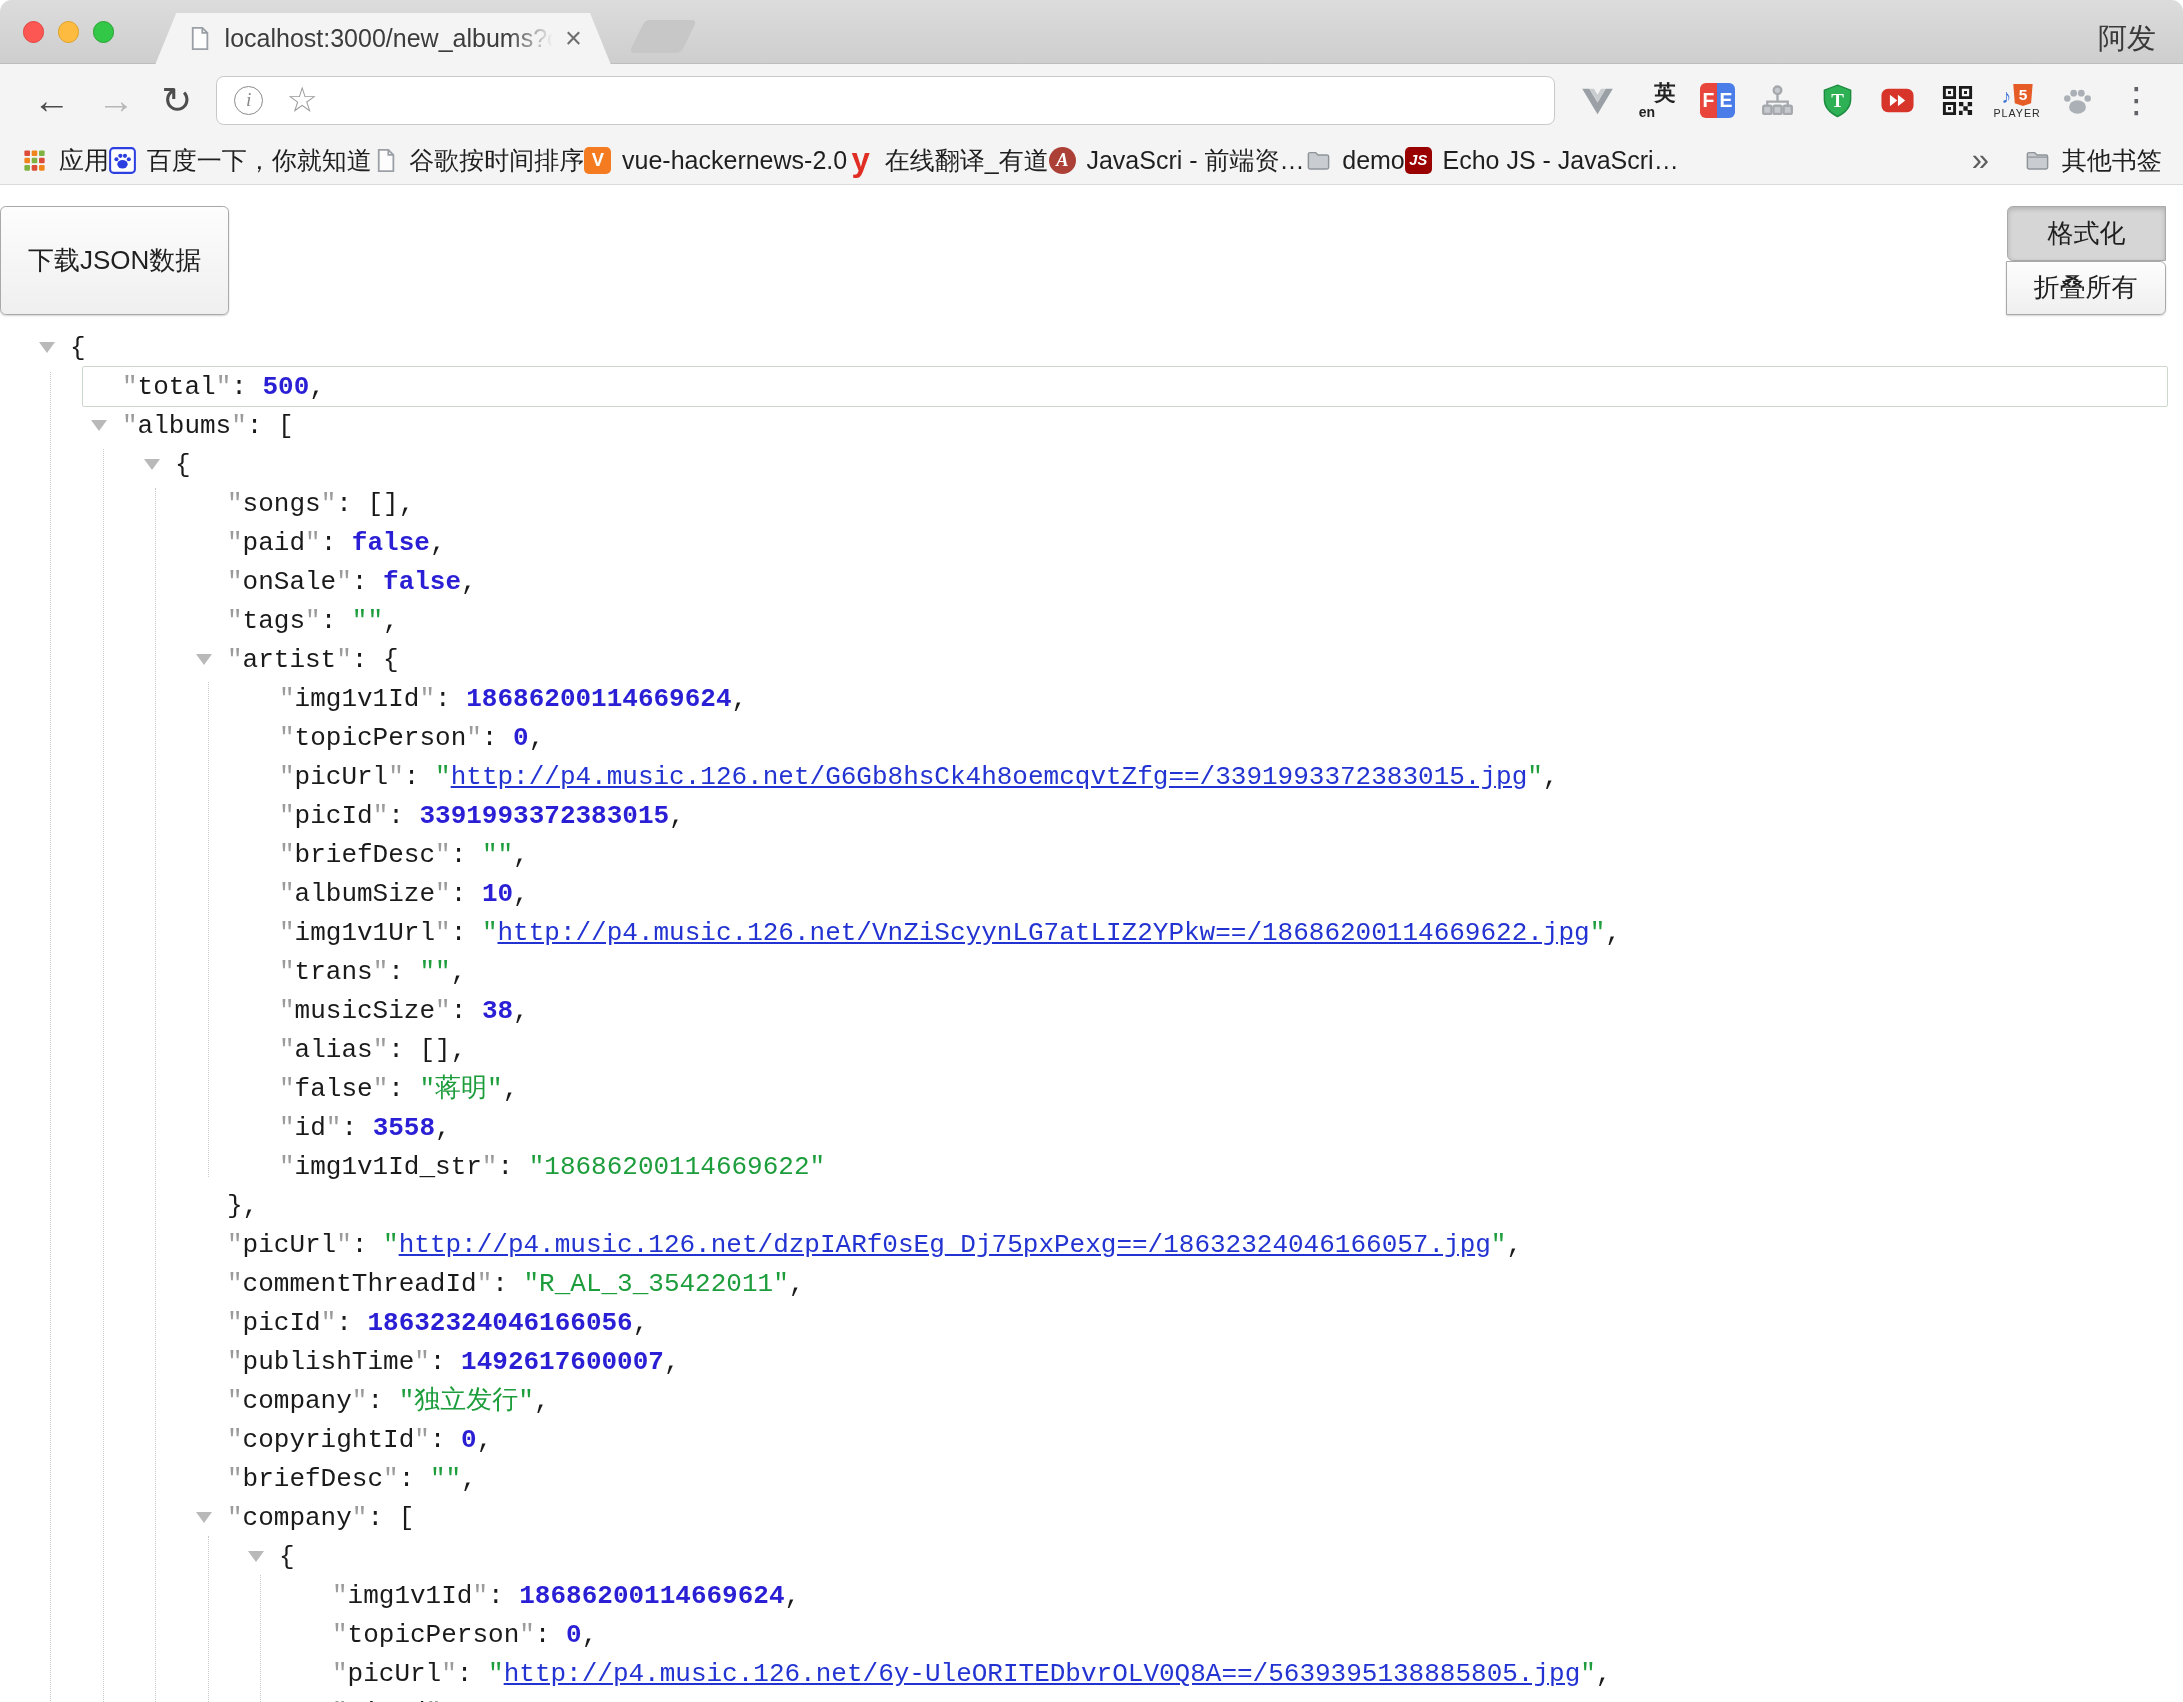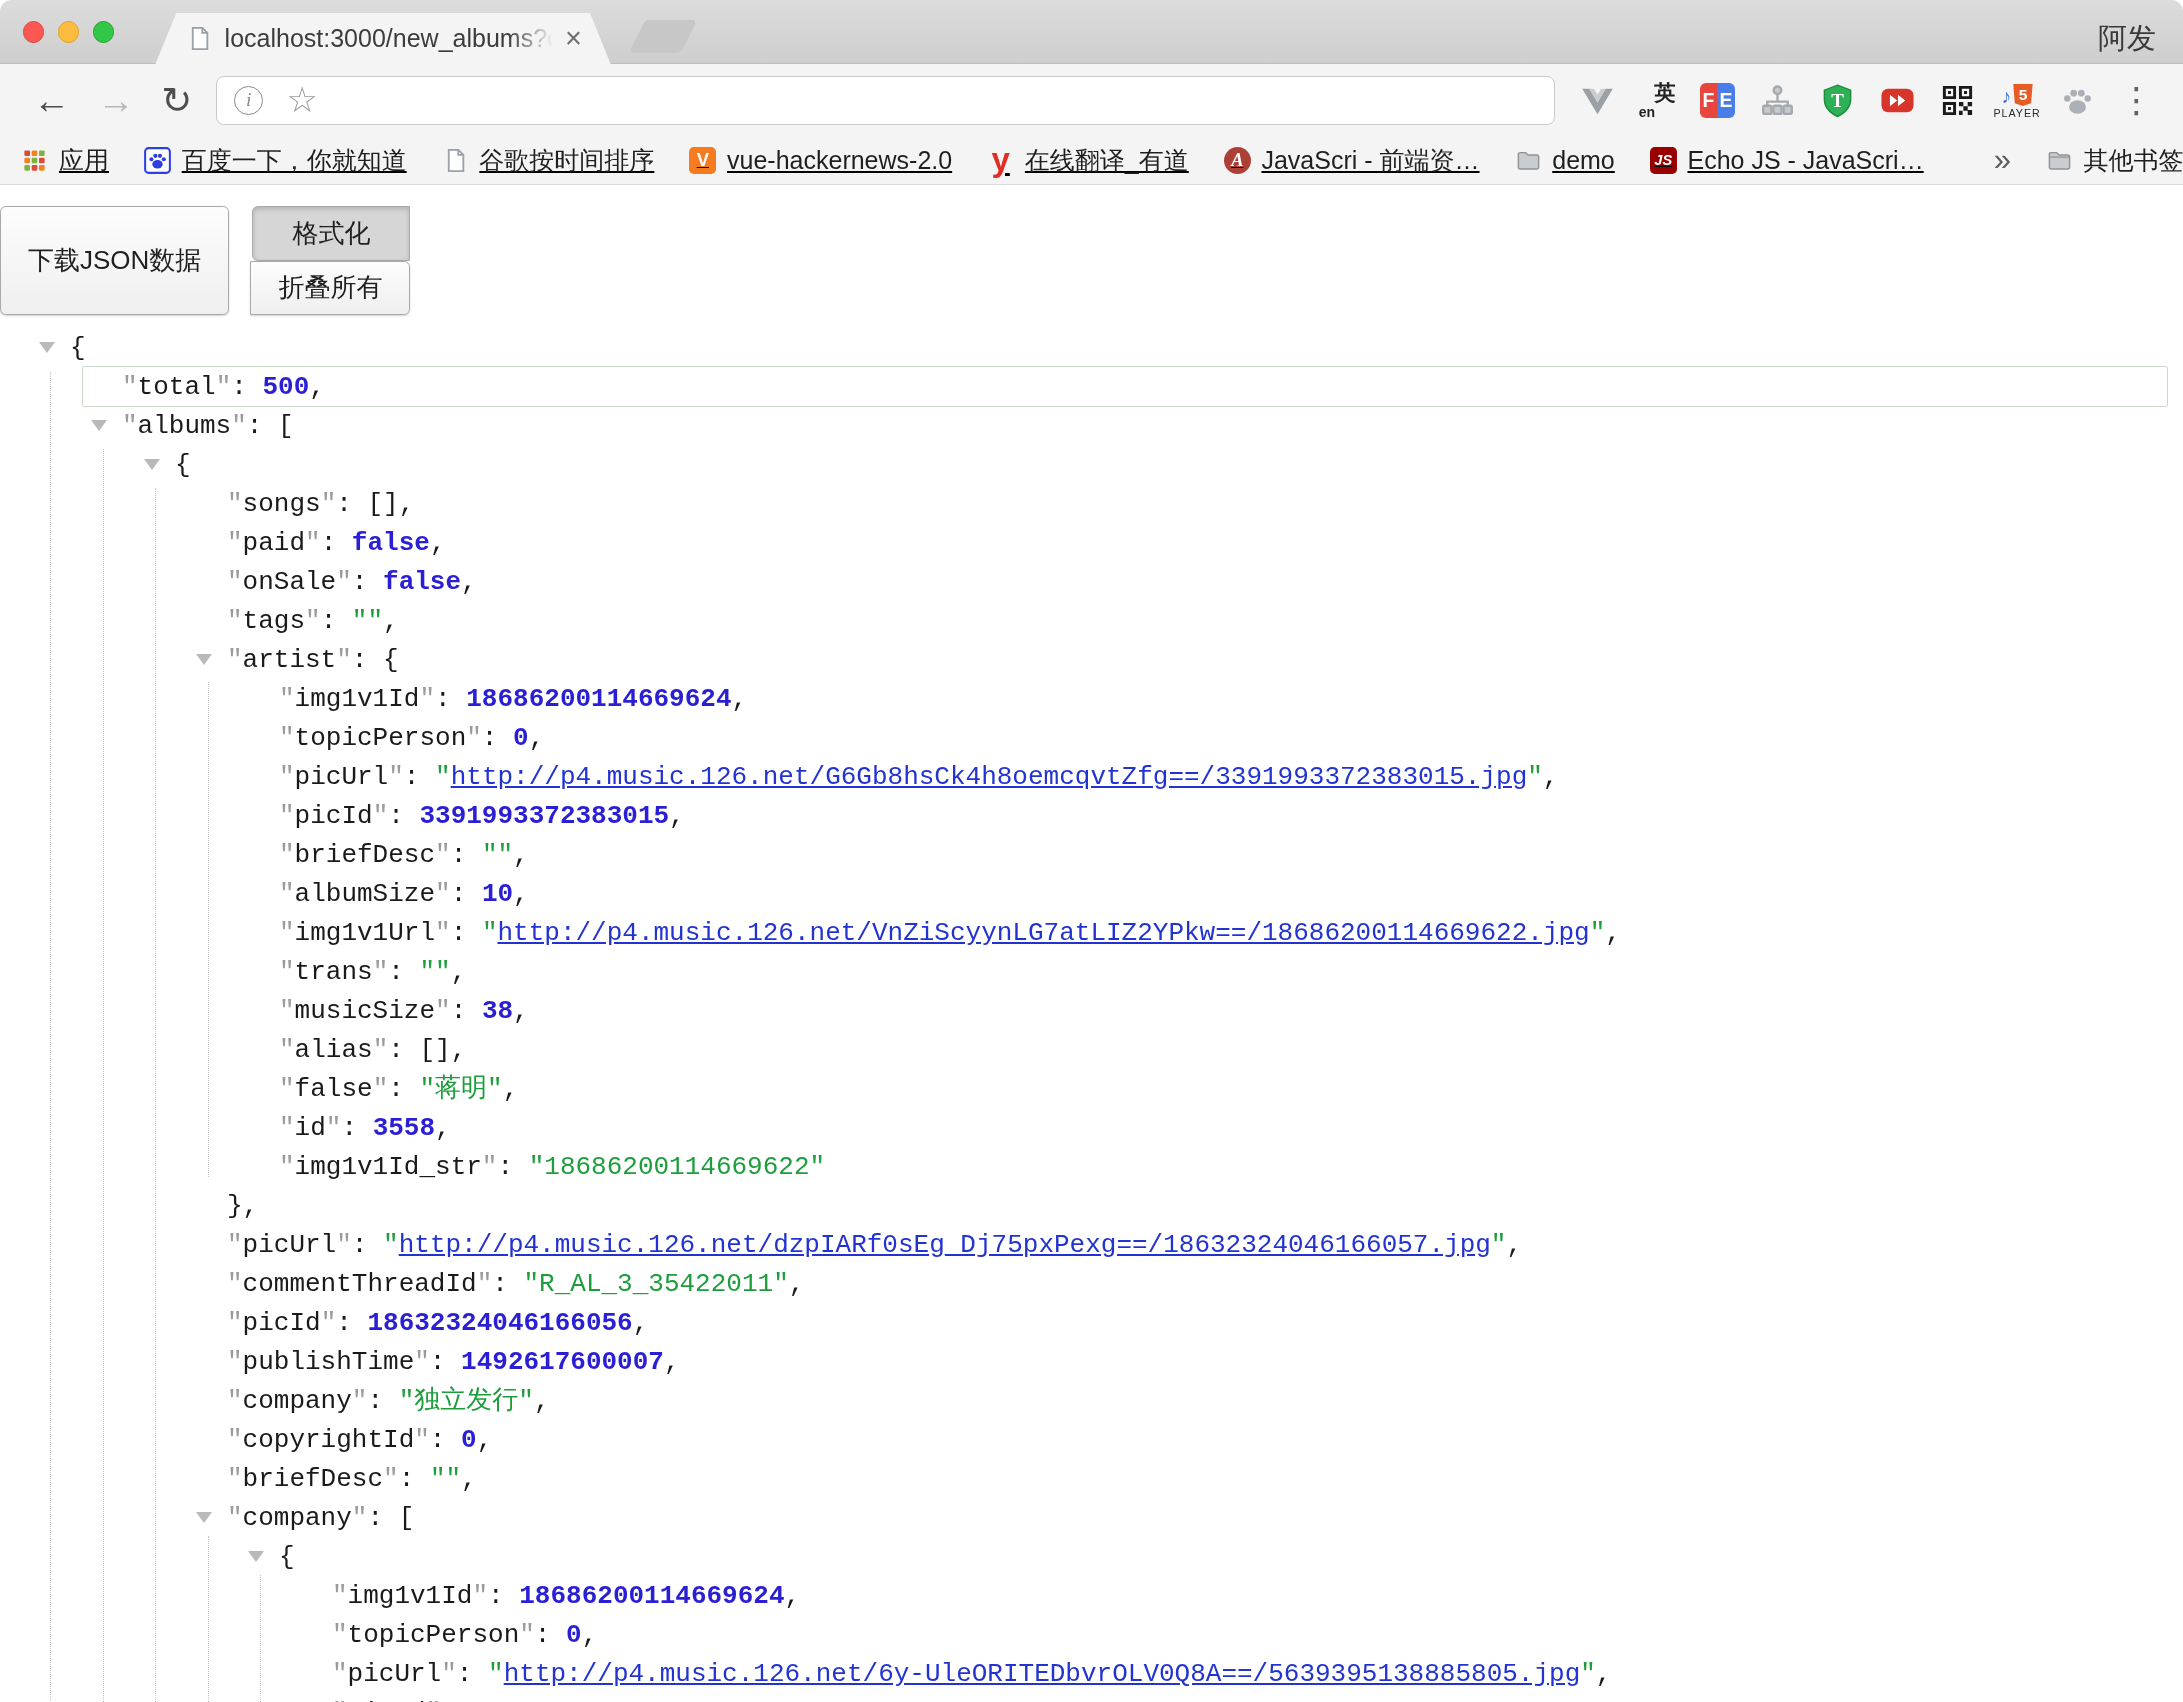--- a/index.html
+++ b/index.html
@@ -64,21 +64,21 @@
                display:flex; align-items:center; padding:0 21.3px; gap:35px; }
   .bm-item { display:flex; align-items:center; gap:10.7px; font-size:25px; color:#1f1f1f; white-space:nowrap; }
   .bm-ic { width:27px; height:27px; flex:none; }
   .bm-box { width:27px; height:27px; border-radius:4.9px; display:flex; align-items:center;
             justify-content:center; color:#fff; font-weight:bold; flex:none; }
   .bm-spacer { flex:1; }
   .bm-chevron { font-size:31px; color:#5f5f5f; }
 
   
   .content { background:#fff; height:1516px; }
-  .actions { display:flex; justify-content:flex-start; align-items:stretch; padding:21.3px 17.5px 0 0; gap:23px; }
+  .actions { display:flex; justify-content:space-between; align-items:stretch; padding:21.3px 17.5px 0 0; gap:23px; }
   .btn { font-size:26px; color:#1f1f1f; background:linear-gradient(#fdfdfd,#efefef);
          border:1.9px solid #a9a9a9; border-radius:5.8px; padding:8.7px 27px;
          box-shadow:0 1px 1.9px rgba(0,0,0,.18); font-family:inherit; }
   .btn-group { display:flex;flex-direction:column; }
   .btn-group .btn { border-radius:0; box-shadow:0 1px 1.9px rgba(0,0,0,.18); }
   .btn-group .btn:first-child { border-radius:5.8px 0 0 5.8px; }
   .btn-group .btn:last-child  { border-radius:0 5.8px 5.8px 0; margin-left:-1.9px; }
   .btn.active { background:#d6d6d6; box-shadow:inset 0 1.9px 4.9px rgba(0,0,0,.18); }
 
   
@@ -191,21 +191,21 @@
             <circle cx="9.4" cy="7" r="2.3"></circle>
             <circle cx="14.6" cy="7" r="2.3"></circle>
             <circle cx="19" cy="10.6" r="2.2"></circle>
           </svg>
         </span>
       </div>
     <span class="menu-dots">⋮</span>
   </div>
 
   <div class="bookmarks">
-    <span style="display:flex;align-items:center;gap:35px;text-decoration:underline;">
+    <span style="display:flex;align-items:center;">
         <span class="bm-item">
           <span style="display:flex;">
             <svg class="bm-ic" viewBox="0 0 24 24">
               <rect x="3" y="3" width="5" height="5" rx="1" fill="#dd4b39"></rect>
               <rect x="9.5" y="3" width="5" height="5" rx="1" fill="#ef851c"></rect>
               <rect x="16" y="3" width="5" height="5" rx="1" fill="#7fb241"></rect>
               <rect x="3" y="9.5" width="5" height="5" rx="1" fill="#ef851c"></rect>
               <rect x="9.5" y="9.5" width="5" height="5" rx="1" fill="#7fb241"></rect>
               <rect x="16" y="9.5" width="5" height="5" rx="1" fill="#dd4b39"></rect>
               <rect x="3" y="16" width="5" height="5" rx="1" fill="#7fb241"></rect>

